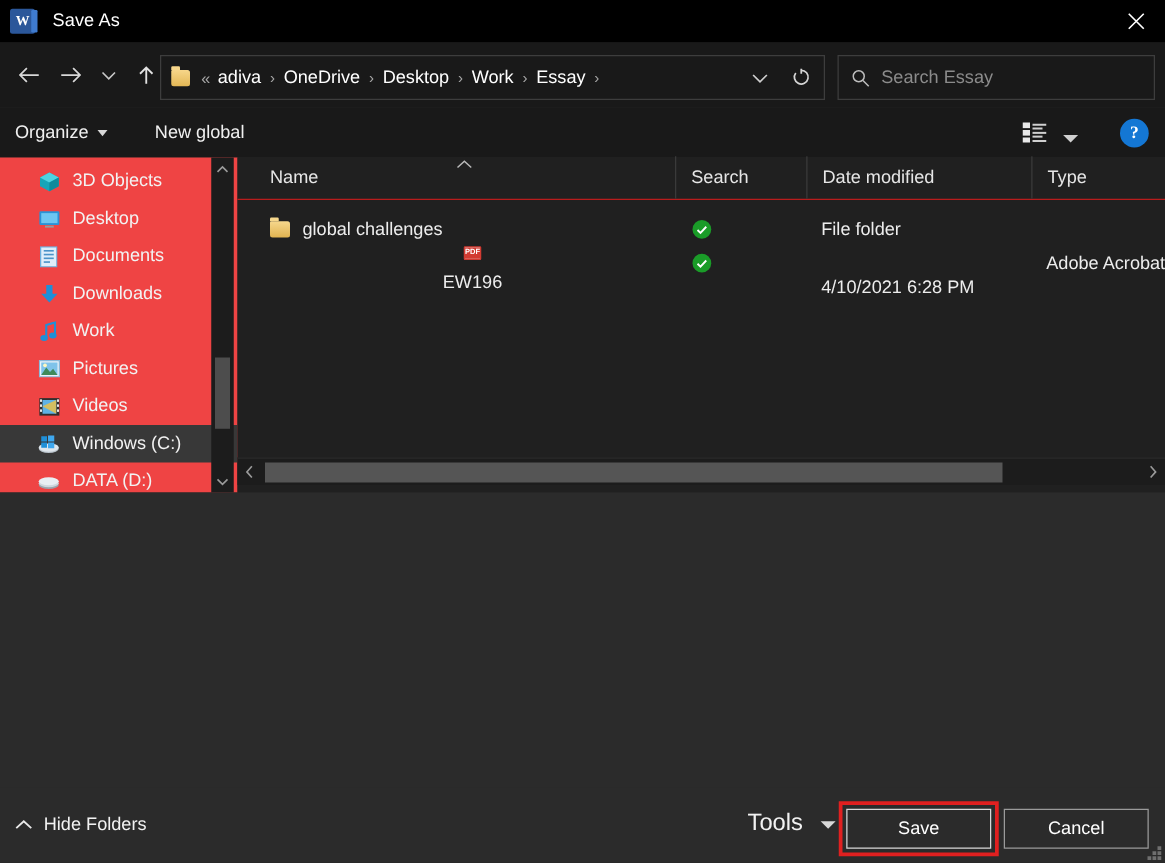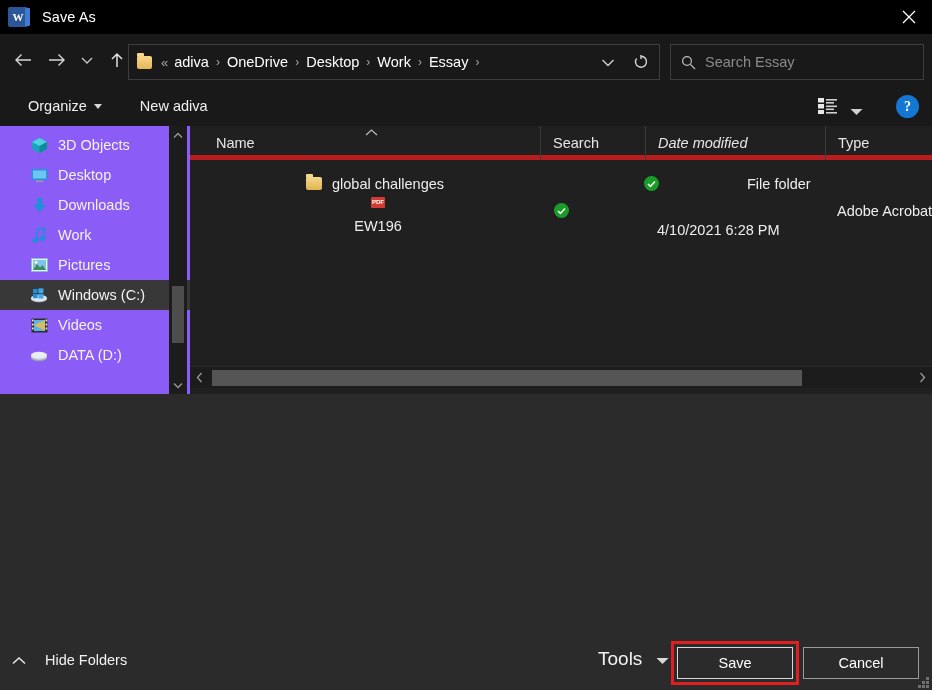--- a/index.html
+++ b/index.html
@@ -117,21 +117,21 @@
     position: absolute; top: 86px; left: 0;
     width: 932px; height: 40px;
     background: #191919;
     display: flex; align-items: center;
   }
   .cmd-item {
     font-size: 14.5px; color: #f0f0f0;
     display: flex; align-items: center; gap: 7px;
     padding: 5px 8px;
   }
-  .cmd-organize { margin-left: 20px; text-align: center; }
+  .cmd-organize { margin-left: 4px; text-align: center; }
   .cmd-newfolder { margin-left: 22px; }
   .caret-down {
     width: 0; height: 0;
     border-left: 4px solid transparent;
     border-right: 4px solid transparent;
     border-top: 5px solid #d8d8d8;
   }
   .view-icon {
     position: absolute; left: 818px; top: 11px;
     width: 20px; height: 18px; display:flex;
@@ -150,21 +150,21 @@
 
   
   .explorer {
     position: absolute; top: 126px; left: 0;
     width: 932px; height: 268px;
     background: #202020;
   }
   .nav-pane {
     position: absolute; left: 0; top: 0;
     width: 190px; height: 268px;
-    background: #8b5cf6;
+    background: #ef4444;
     overflow: hidden;
   }
   .nav-item {
     height: 30px; display: flex; align-items: center;
     padding-left: 30px; gap: 10px;
     font-size: 14.5px; color: #f2f2f2;
   }
   .nav-item.selected { background: #383838; }
   .nav-ico { width: 18px; height: 17px; display: flex; align-items: center; justify-content: center; flex: 0 0 18px; }
 
@@ -187,22 +187,22 @@
   }
 
   .list-pane {
     position: absolute; left: 190px; top: 0;
     width: 742px; height: 268px;
     background: #202020;
   }
   .col-header {
     position: absolute; top: 0; left: 0;
     width: 742px; height: 34px;
-    display: flex; align-items: flex-start;
-    border-bottom: 5px solid #b91c1c;
+    display: flex; align-items: flex-end;
+    border-bottom: 1px solid #b91c1c;
   }
   .col {
     font-size: 14.5px; color: #e6e6e6;
     height: 34px; display: flex; align-items: center;
     padding-left: 12px;
     border-left: 1px solid #3a3a3a;
   }
   .col.first { border-left: none; padding-left: 26px; }
   .col-sort-arrow {
     position: absolute; left: 175px; top: 1px;
@@ -273,21 +273,21 @@
   }
 
   
   .footer {
     position: absolute; top: 630px; left: 0;
     width: 932px; height: 60px;
     background: #2b2b2b;
   }
   .hide-folders {
     position: absolute; left: 12px; top: 652px;
-    display: flex; align-items: center; gap: 19px;
+    display: flex; align-items: center; gap: 9px;
     font-size: 14.5px; color: #f2f2f2;
   }
   .tools-btn {
     position: absolute; left: 598px; top: 648px;
     display: flex; align-items: center; gap: 14px;
     font-size: 19px; color: #f2f2f2;
   }
   .btn {
     position: absolute;
     width: 116px; height: 32px;
@@ -388,21 +388,21 @@
     </span>
     <span class="search-ph">Search Essay</span>
   </div>
 
   <div class="cmdbar">
     <div class="cmd-item cmd-organize">
       <span>Organize</span>
       <span class="caret-down"></span>
     </div>
     <div class="cmd-item cmd-newfolder">
-      <span>New adiva</span>
+      <span>New global</span>
     </div>
     <div class="view-icon">
       <svg width="20" height="18" viewBox="0 0 20 18">
         <rect x="0" y="1" width="6" height="4.5" fill="#e8e8e8"></rect>
         <rect x="0" y="7" width="6" height="4.5" fill="#e8e8e8"></rect>
         <rect x="0" y="13" width="6" height="4" fill="#e8e8e8"></rect>
         <rect x="8" y="2" width="11" height="1.6" fill="#cfcfcf"></rect>
         <rect x="8" y="5" width="8" height="1.6" fill="#cfcfcf"></rect>
         <rect x="8" y="8.5" width="11" height="1.6" fill="#cfcfcf"></rect>
         <rect x="8" y="11.5" width="8" height="1.6" fill="#cfcfcf"></rect>
@@ -435,20 +435,34 @@
           <svg width="17" height="15" viewBox="0 0 17 15">
               <rect x="0.5" y="1" width="16" height="11" rx="1" fill="#2b92d6"></rect>
               <rect x="2" y="2.5" width="13" height="8" fill="#6dc6f2"></rect>
               <rect x="5" y="12.5" width="7" height="1.6" fill="#9b9b9b"></rect>
             </svg>
         </span>
         <span>Desktop</span>
       </div>
       <div class="nav-item">
         <span class="nav-ico">
+          <svg width="14" height="17" viewBox="0 0 14 17">
+              <rect x="0.5" y="0.5" width="13" height="16" fill="#dfeefb" stroke="#6aaedd"></rect>
+              <g fill="#4b93c9">
+                <rect x="3" y="3" width="8" height="1.3"></rect>
+                <rect x="3" y="6" width="8" height="1.3"></rect>
+                <rect x="3" y="9" width="8" height="1.3"></rect>
+                <rect x="3" y="12" width="5" height="1.3"></rect>
+              </g>
+            </svg>
+        </span>
+        <span>Documents</span>
+      </div>
+      <div class="nav-item">
+        <span class="nav-ico">
           <svg width="15" height="17" viewBox="0 0 15 17">
               <path d="M5 1 H10 V8 H14 L7.5 15 L1 8 H5 Z" fill="#1e8fd8"></path>
             </svg>
         </span>
         <span>Downloads</span>
       </div>
       <div class="nav-item">
         <span class="nav-ico">
           <svg width="14" height="17" viewBox="0 0 14 17">
               <path d="M5 13 V3 L12 1 V11" stroke="#1e8fd8" stroke-width="1.7" fill="none"></path>
@@ -461,54 +475,54 @@
       <div class="nav-item">
         <span class="nav-ico">
           <svg width="17" height="14" viewBox="0 0 17 14">
               <rect x="0.5" y="0.5" width="16" height="13" fill="#e8f3fb" stroke="#8bb9d8"></rect>
               <rect x="2" y="2" width="13" height="10" fill="#7fc3ea"></rect>
               <path d="M2 12 L6 6 L9 9.5 L11.5 7 L15 12 Z" fill="#3f8a5a"></path>
               <circle cx="5" cy="4.2" r="1.5" fill="#fff7c0"></circle>
             </svg>
         </span>
         <span>Pictures</span>
-      </div>
-      <div class="nav-item selected">
-        <span class="nav-ico">
-          <svg width="18" height="15" viewBox="0 0 18 15">
-              <ellipse cx="9" cy="11" rx="8" ry="3.3" fill="#b9c3cb"></ellipse>
-              <ellipse cx="9" cy="10" rx="8" ry="3.3" fill="#dfe6ec"></ellipse>
-              <g transform="translate(3,0)">
-                <rect x="0" y="1" width="4.6" height="4.2" fill="#1e8fd8"></rect>
-                <rect x="5.4" y="0.4" width="5" height="4.8" fill="#3fa8ef"></rect>
-                <rect x="0" y="6" width="4.6" height="4.2" fill="#1e8fd8"></rect>
-                <rect x="5.4" y="6" width="5" height="4.6" fill="#3fa8ef"></rect>
-              </g>
-            </svg>
-        </span>
-        <span>Windows (C:)</span>
       </div>
       <div class="nav-item">
         <span class="nav-ico">
           <svg width="17" height="15" viewBox="0 0 17 15">
               <rect x="0.5" y="0.5" width="16" height="14" fill="#2f2f2f"></rect>
               <rect x="3" y="2" width="11" height="11" fill="#5fb2e5"></rect>
               <path d="M3 7 L14 2 L14 13 Z" fill="#f0c040" opacity="0.8"></path>
               <g fill="#e8e8e8">
                 <rect x="1" y="1.5" width="1.6" height="2"></rect>
                 <rect x="1" y="5.5" width="1.6" height="2"></rect>
                 <rect x="1" y="9.5" width="1.6" height="2"></rect>
                 <rect x="14.6" y="1.5" width="1.6" height="2"></rect>
                 <rect x="14.6" y="5.5" width="1.6" height="2"></rect>
                 <rect x="14.6" y="9.5" width="1.6" height="2"></rect>
               </g>
             </svg>
         </span>
         <span>Videos</span>
       </div>
+      <div class="nav-item selected">
+        <span class="nav-ico">
+          <svg width="18" height="15" viewBox="0 0 18 15">
+              <ellipse cx="9" cy="11" rx="8" ry="3.3" fill="#b9c3cb"></ellipse>
+              <ellipse cx="9" cy="10" rx="8" ry="3.3" fill="#dfe6ec"></ellipse>
+              <g transform="translate(3,0)">
+                <rect x="0" y="1" width="4.6" height="4.2" fill="#1e8fd8"></rect>
+                <rect x="5.4" y="0.4" width="5" height="4.8" fill="#3fa8ef"></rect>
+                <rect x="0" y="6" width="4.6" height="4.2" fill="#1e8fd8"></rect>
+                <rect x="5.4" y="6" width="5" height="4.6" fill="#3fa8ef"></rect>
+              </g>
+            </svg>
+        </span>
+        <span>Windows (C:)</span>
+      </div>
       <div class="nav-item">
         <span class="nav-ico">
           <svg width="18" height="13" viewBox="0 0 18 13">
               <ellipse cx="9" cy="9" rx="8" ry="3.2" fill="#9aa4ad"></ellipse>
               <ellipse cx="9" cy="7.5" rx="8" ry="3.2" fill="#cfd7de"></ellipse>
               <ellipse cx="9" cy="6" rx="8" ry="3.2" fill="#e9eef3"></ellipse>
             </svg>
         </span>
         <span>DATA (D:)</span>
       </div>
@@ -529,34 +543,34 @@
     </div>
 
     <div class="list-pane">
       <div class="col-header">
         <div class="col first" style="width:350px;">
           <span>Name</span>
         </div>
         <div class="col" style="width:105px;">
           <span>Search</span>
         </div>
-        <div class="col" style="width:180px;font-style:italic;">
+        <div class="col" style="width:180px;">
           <span>Date modified</span>
         </div>
         <div class="col" style="width:107px;">
           <span>Type</span>
         </div>
         <div class="col-sort-arrow">
           <svg width="13" height="7" viewBox="0 0 13 7">
               <path d="M1 6 L6.5 1 L12 6" stroke="#b9b9b9" stroke-width="1.2" fill="none"></path>
             </svg>
         </div>
       </div>
 
-      <div class="row" style="top:44px;justify-content:center;">
+      <div class="row" style="top:44px;">
         <div class="cell name" style="width:350px;">
           <span class="folder-ico"></span>
           <span>global challenges</span>
         </div>
         <div class="cell" style="width:105px; padding-left:14px;">
           <span class="status-dot">
             <svg width="9" height="8" viewBox="0 0 9 8">
                 <path d="M1 4 L3.4 6.4 L8 1.4" stroke="#ffffff" stroke-width="1.5" fill="none"></path>
               </svg>
           </span>

